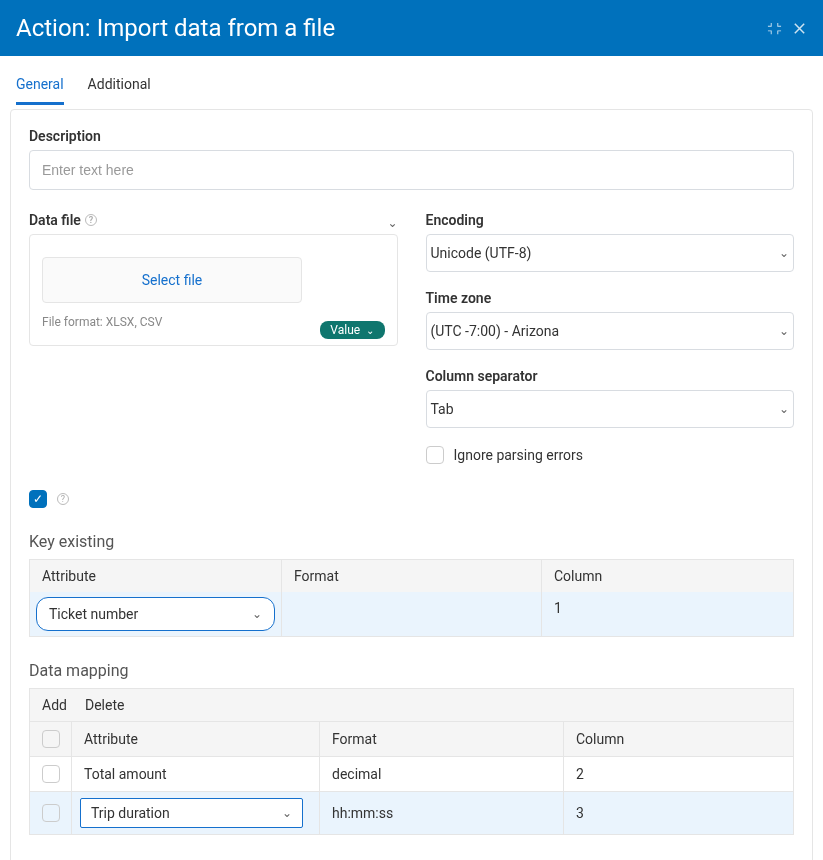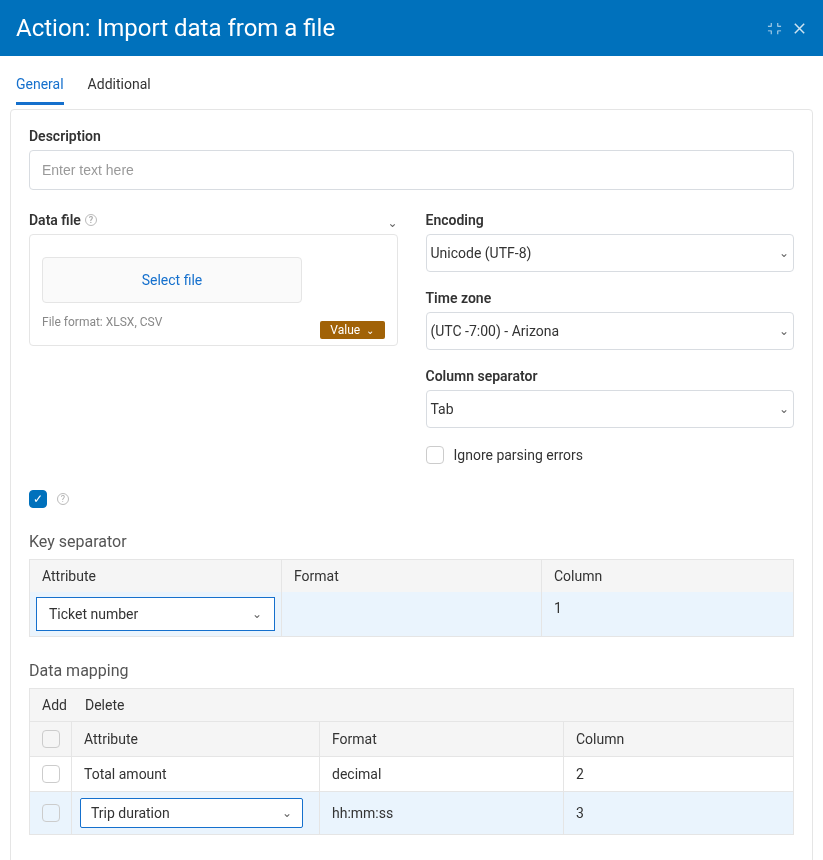--- a/index.html
+++ b/index.html
@@ -112,23 +112,23 @@
   }
   .file-format {
     color: #888;
     font-size: 12px;
     margin-top: 12px;
   }
   .value-pill {
     position: absolute;
     right: 12px;
     top: 86px;
-    background: #a16207;
+    background: #0f766e;
     color: #fff;
-    border-radius: 2px;
+    border-radius: 8px;
     padding: 2px 10px;
     font-size: 12px;
     display: flex;
     align-items: center;
     gap: 6px;
     cursor: pointer;
   }
   .value-pill .vchev { font-size: 10px; }
   .file-name {
     display: flex;
@@ -208,21 +208,21 @@
   .key-head div:last-child, .key-row div.kcell:last-child { border-right: none; }
   .kc-attr { width: 252px; }
   .kc-fmt { width: 260px; }
   .kc-col { flex: 1; }
   .key-row {
     display: flex;
     background: #eaf4fd;
   }
   .attr-select {
     border: 1px solid #1570cd;
-    border-radius: 0;
+    border-radius: 12px;
     padding: 8px 12px;
     display: flex;
     justify-content: space-between;
     align-items: center;
     background: #fff;
     cursor: pointer;
     margin: -3px -6px;
   }
   .dm-toolbar {
     background: #f5f5f5;
@@ -340,21 +340,21 @@
         <span>Ignore parsing errors</span>
       </div>
     </div>
   </div>
 
   <div class="checkbox-row" style="margin-top:26px;">
     <span class="cb checked">✓</span>
     <span class="help-icon">?</span>
   </div>
 
-  <div class="section-title">Key separator</div>
+  <div class="section-title">Key existing</div>
   <div class="key-table">
     <div class="key-head">
       <div class="kc-attr">Attribute</div>
       <div class="kc-fmt">Format</div>
       <div class="kc-col">Column</div>
     </div>
     <div class="key-row">
       <div class="kcell kc-attr">
         <div class="attr-select">
           <span>Ticket number</span>

